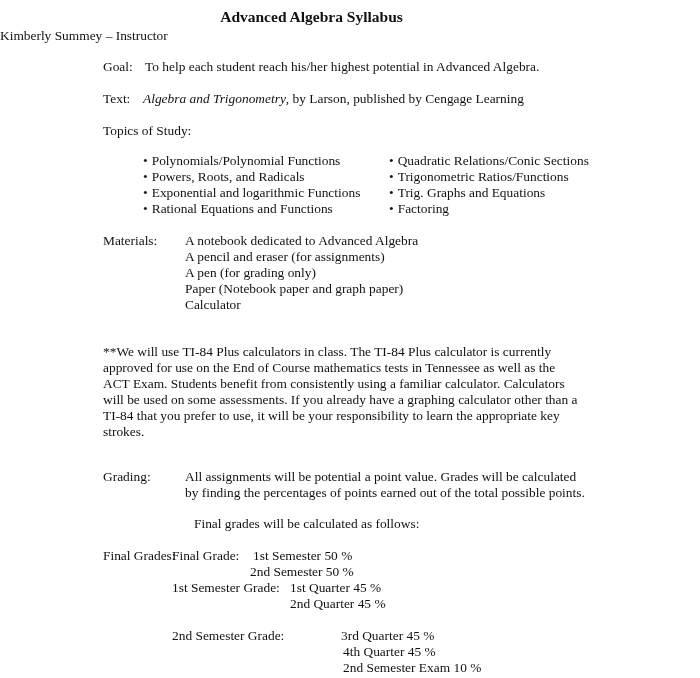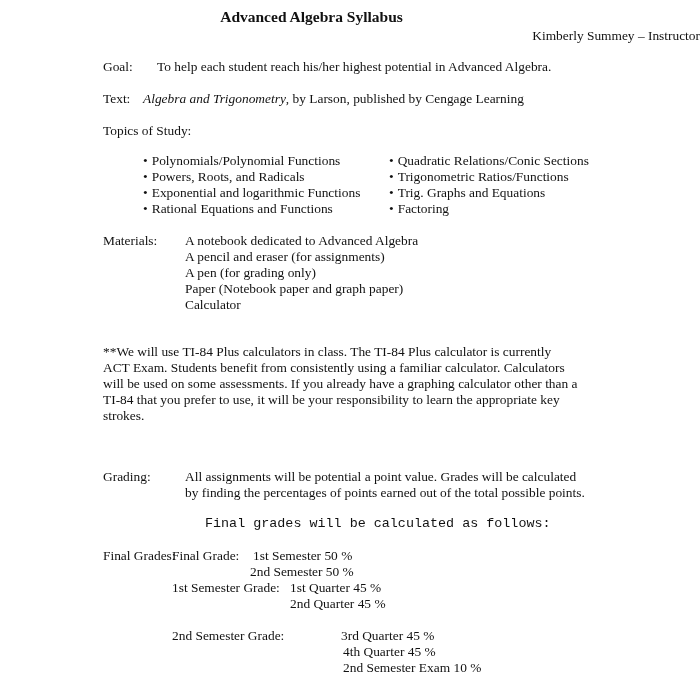--- a/index.html
+++ b/index.html
@@ -3,39 +3,39 @@
   <meta charset="utf-8">
   <style>
     html, body { margin: 0; padding: 0; background: #ffffff; }
     body {
       width: 700px; height: 678px; position: relative; overflow: hidden;
       font-family: "Liberation Serif", "DejaVu Serif", serif;
       color: #111111; font-size: 13.4px; line-height: 16px;
     }
     .abs { position: absolute; white-space: nowrap; }
     .title { left: 0; width: 623px; text-align: center; top: 9px; font-weight: bold; font-size: 15.5px; }
-    .subtitle { left: 0; width: 700px; text-align: right; top: 28px; font-size: 13.4px; }
+    .subtitle { left: 0; width: 700px; text-align: left; top: 28px; font-size: 13.4px; }
     b { font-weight: normal; }
     i { font-style: italic; }
     .bullet-list { list-style: none; margin: 0; padding: 0; }
     .bullet-list li::before { content: "\2022"; margin-right: 4px; }
     .stack div { height: 16px; }
   </style>
 </head>
 <body>
 
 <div>
 
   <div class="abs title">Advanced Algebra Syllabus</div>
   <div class="abs subtitle">Kimberly Summey – Instructor</div>
 
   <div class="abs" style="left:103px; top:59px;">
     <b>Goal:</b>
   </div>
-  <div class="abs" style="left:145px; top:59px;margin-left:12px;">To help each student reach his/her highest potential in Advanced Algebra.</div>
+  <div class="abs" style="left:145px; top:59px;">To help each student reach his/her highest potential in Advanced Algebra.</div>
 
   <div class="abs" style="left:103px; top:91px;">
     <b>Text:</b>
   </div>
   <div class="abs" style="left:143px; top:91px;"><i>Algebra and Trigonometry</i><span>, by Larson, published by Cengage Learning</span></div>
 
   <div class="abs" style="left:103px; top:123px;">
     <b>Topics of Study:</b>
   </div>
   <ul class="abs bullet-list" style="left:143px; top:153px;">
@@ -57,38 +57,39 @@
   <div class="abs stack" style="left:185px; top:233px;">
     <div>A notebook dedicated to Advanced Algebra</div>
     <div>A pencil and eraser (for assignments)</div>
     <div>A pen (for grading only)</div>
     <div>Paper (Notebook paper and graph paper)</div>
     <div>Calculator</div>
   </div>
 
   <div class="abs stack" style="left:103px; top:344px;">
     <div>**We will use TI-84 Plus calculators in class.  The TI-84 Plus calculator is currently</div>
+    <div>approved for use on the End of Course mathematics tests in Tennessee as well as the</div>
     <div>ACT Exam.  Students benefit from consistently using a familiar calculator.  Calculators</div>
     <div>will be used on some assessments.  If you already have a graphing calculator other than a</div>
     <div>TI-84 that you prefer to use, it will be your responsibility to learn the appropriate key</div>
     <div>strokes.</div>
   </div>
 
   <div class="abs" style="left:103px; top:469px;">
     <b>Grading:</b>
   </div>
   <div class="abs stack" style="left:185px; top:469px;">
     <div>All assignments will be potential a point value.  Grades will be calculated</div>
     <div>by finding the percentages of points earned out of the total possible points.</div>
   </div>
 
   <div class="abs" style="left:103px; top:548px;">
     <b>Final Grades:</b>
   </div>
-  <div class="abs" style="left:205px; top:516px;font-family:Liberation Mono, monospace;">Final grades will be calculated as follows:</div>
+  <div class="abs" style="left:194px; top:516px;">Final grades will be calculated as follows:</div>
 
   <div class="abs" style="left:172px; top:548px;">Final Grade:</div>
   <div class="abs stack" style="left:253px; top:548px;">
     <div>1st Semester 50 %</div>
     <div style="margin-left:-3px;">2nd Semester 50 %</div>
   </div>
 
   <div class="abs" style="left:172px; top:580px;">1st Semester Grade:</div>
   <div class="abs stack" style="left:290px; top:580px;">
     <div>1st Quarter 45 %</div>

